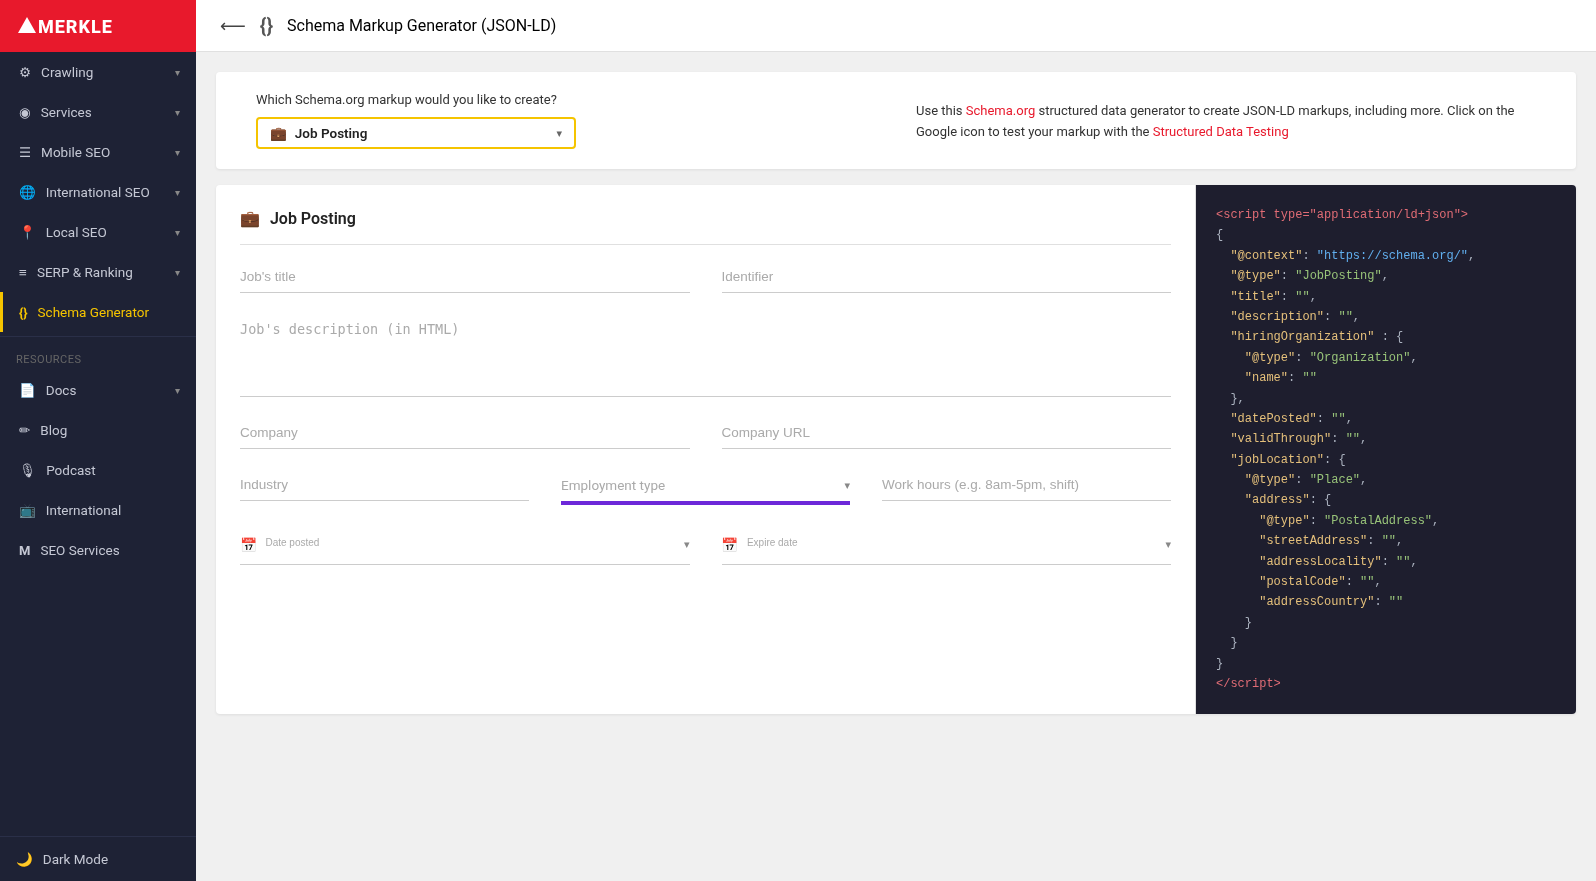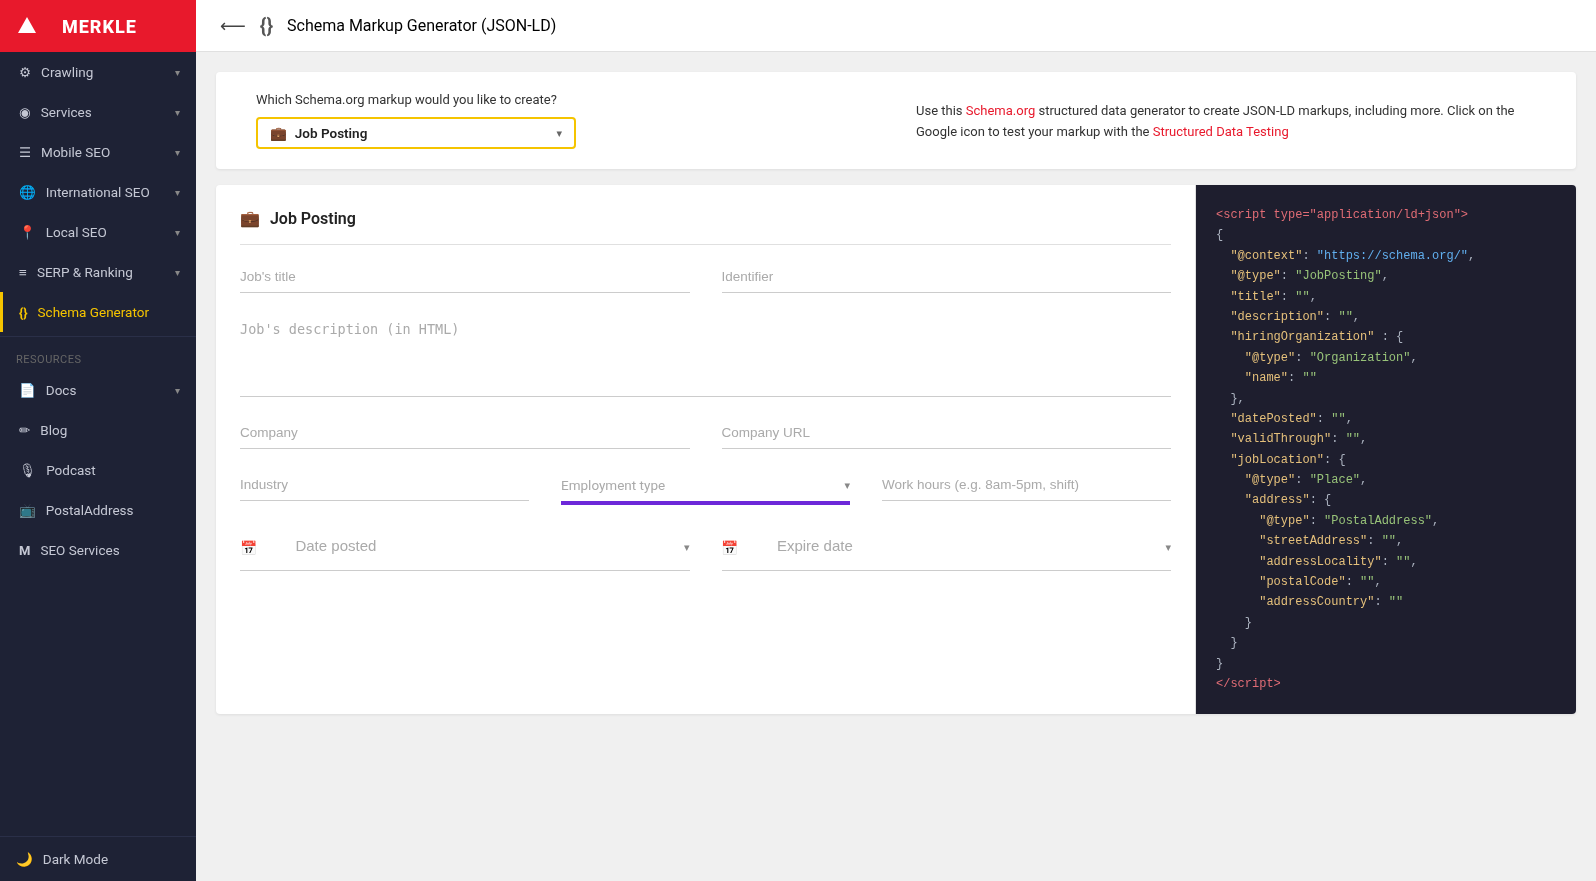--- a/index.html
+++ b/index.html
@@ -14,21 +14,21 @@
       display: flex;
       flex-direction: column;
       height: 100vh;
       overflow-y: auto;
     }
     #sidebar-logo {
       background: #e8192c;
       padding: 14px 16px;
       display: flex;
       align-items: center;
-      gap: 24px;
+      gap: 0;
       min-height: 52px;
     }
     #sidebar-logo span {
       color: #fff;
       font-weight: 800;
       font-size: 18px;
       letter-spacing: 1px;
     }
     .sidebar-nav-item {
       display: flex;
@@ -198,25 +198,24 @@
       flex: 1;
       display: flex;
       align-items: center;
       border-bottom: 1px solid #ccc;
       padding: 4px 0 8px;
       gap: 8px;
     }
     .date-field input {
       border: none;
       background: transparent;
-      font-size: 15px;
+      font-size: 10px;
       color: #14532d;
       outline: none;
       flex: 1;
-      margin-left: 30px;
     }
     .date-field .cal-icon { color: #888; font-size: 14px; }
     .date-field .dropdown-arrow { color: #888; font-size: 11px; }
 
     
     .json-panel {
       width: 380px;
       min-width: 380px;
       background: #1e1e2e;
       padding: 20px;
@@ -328,21 +327,21 @@
   <div class="sidebar-nav-item">
     <div class="item-left">
       <span>🎙</span>
       <span>Podcast</span>
     </div>
   </div>
 
   <div class="sidebar-nav-item">
     <div class="item-left">
       <span>📺</span>
-      <span>PostalAddress</span>
+      <span>International</span>
     </div>
   </div>
 
   <div class="sidebar-nav-item">
     <div class="item-left">
       <span style="font-size:13px;font-weight:bold;">M</span>
       <span>SEO Services</span>
     </div>
   </div>
 

